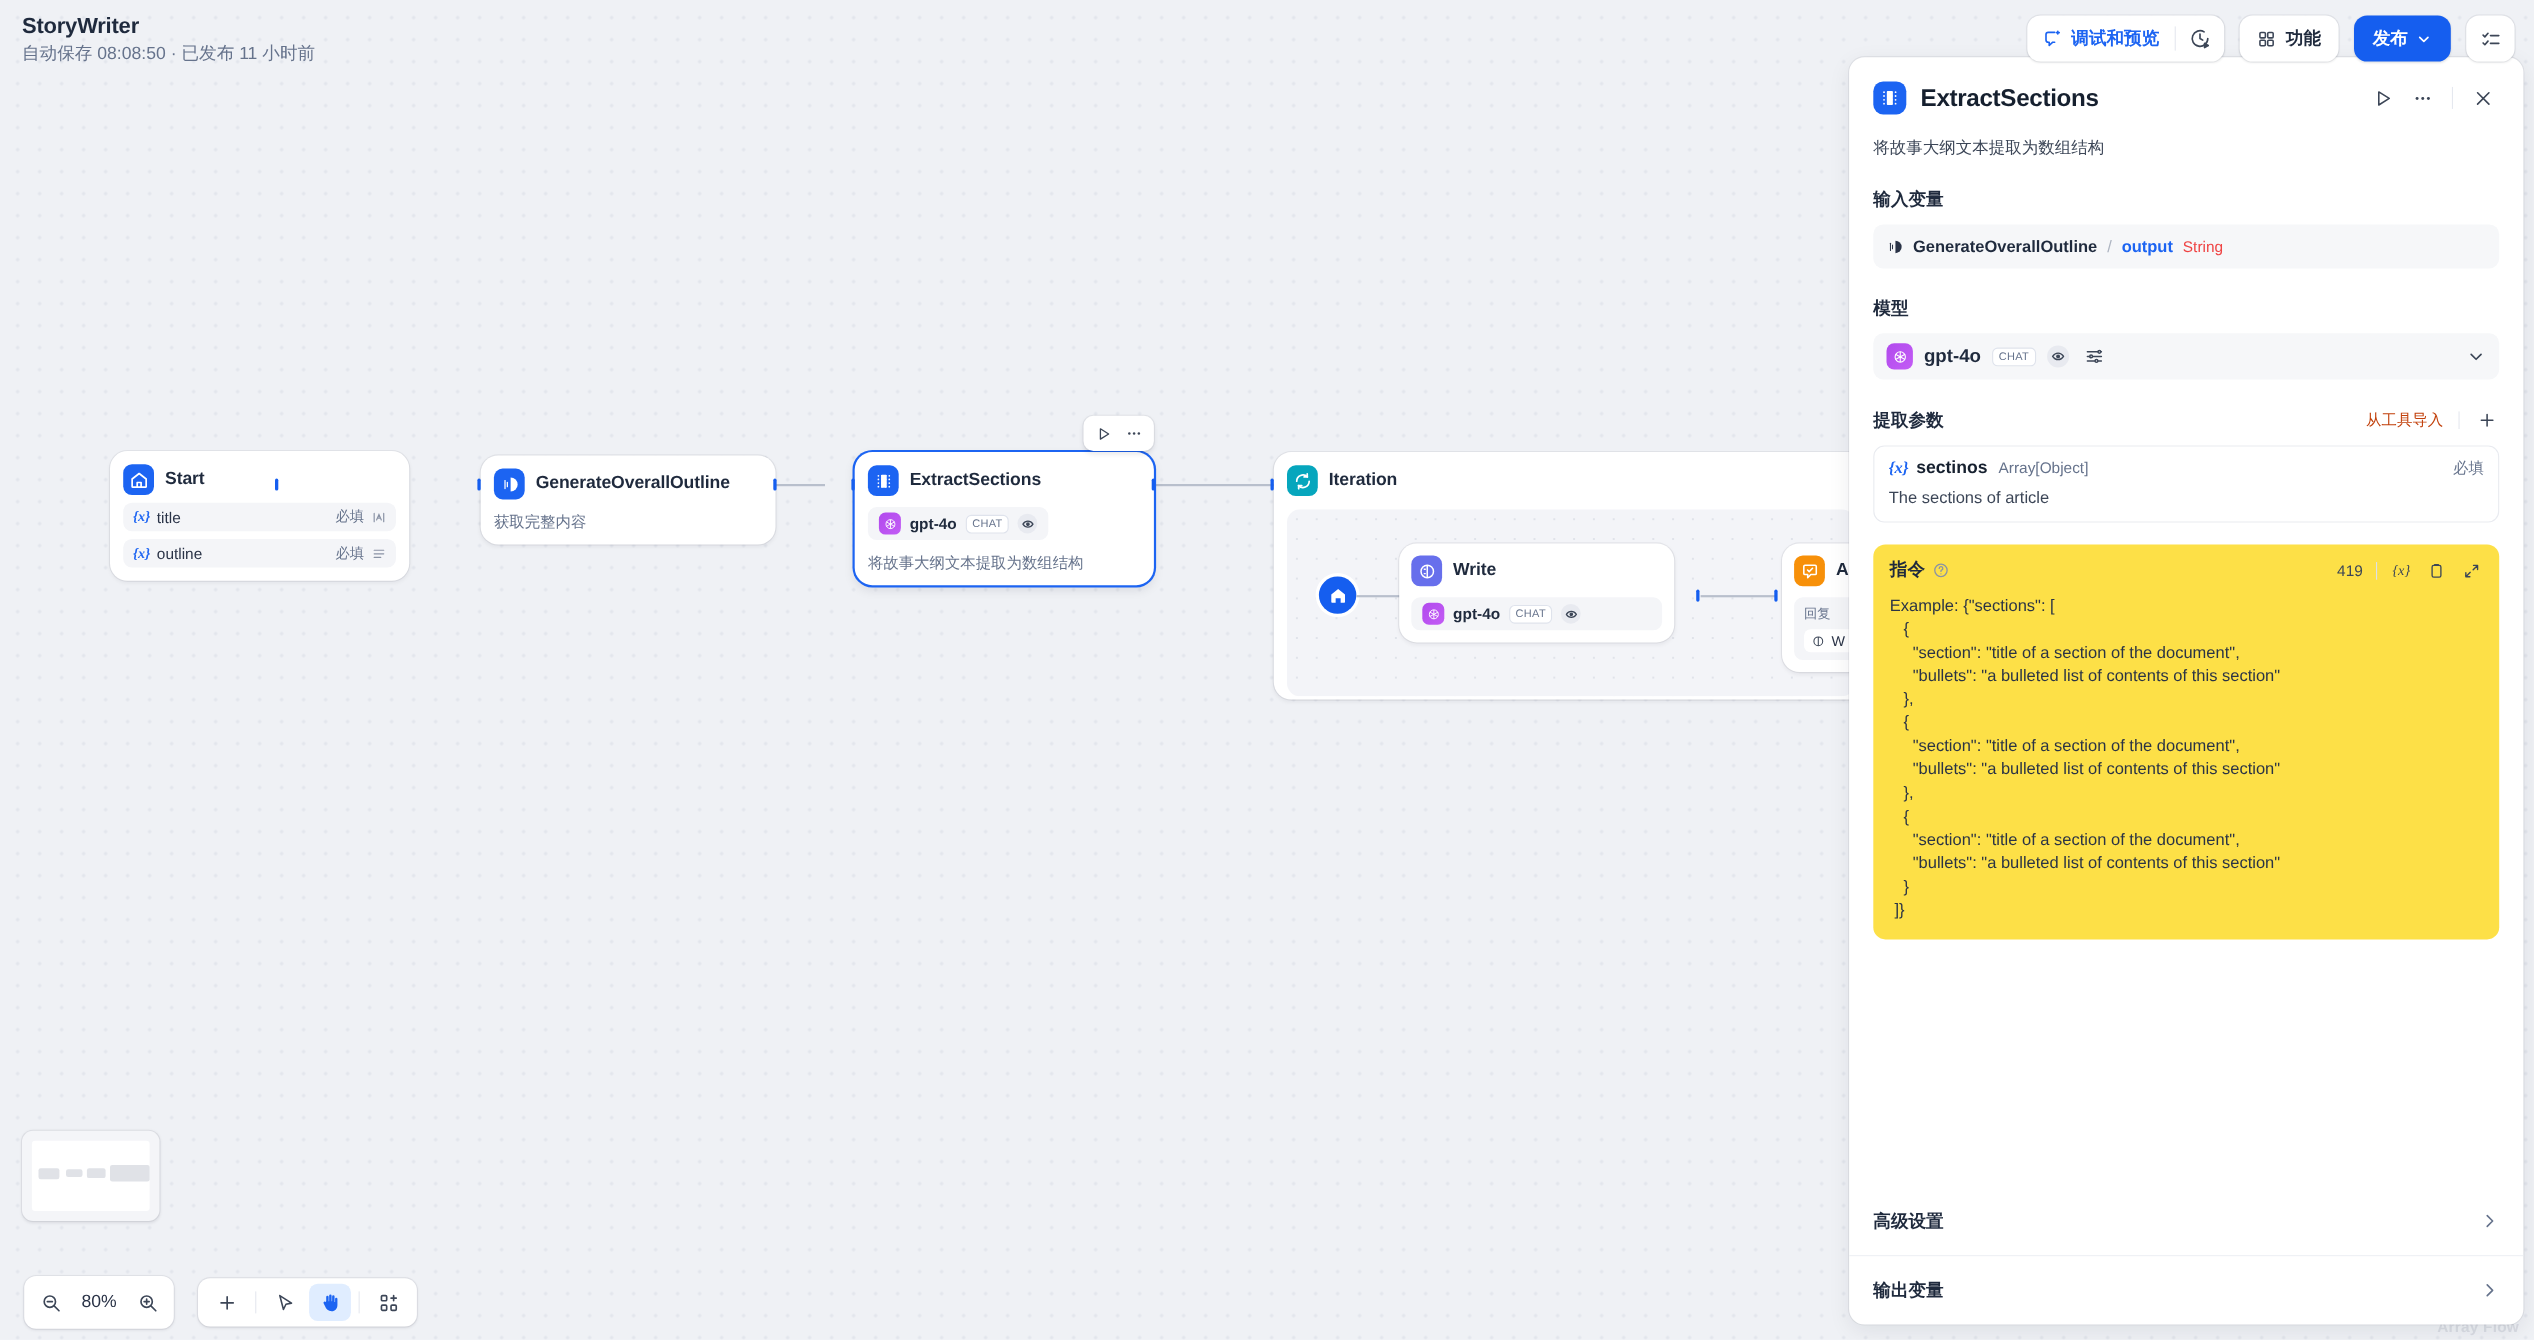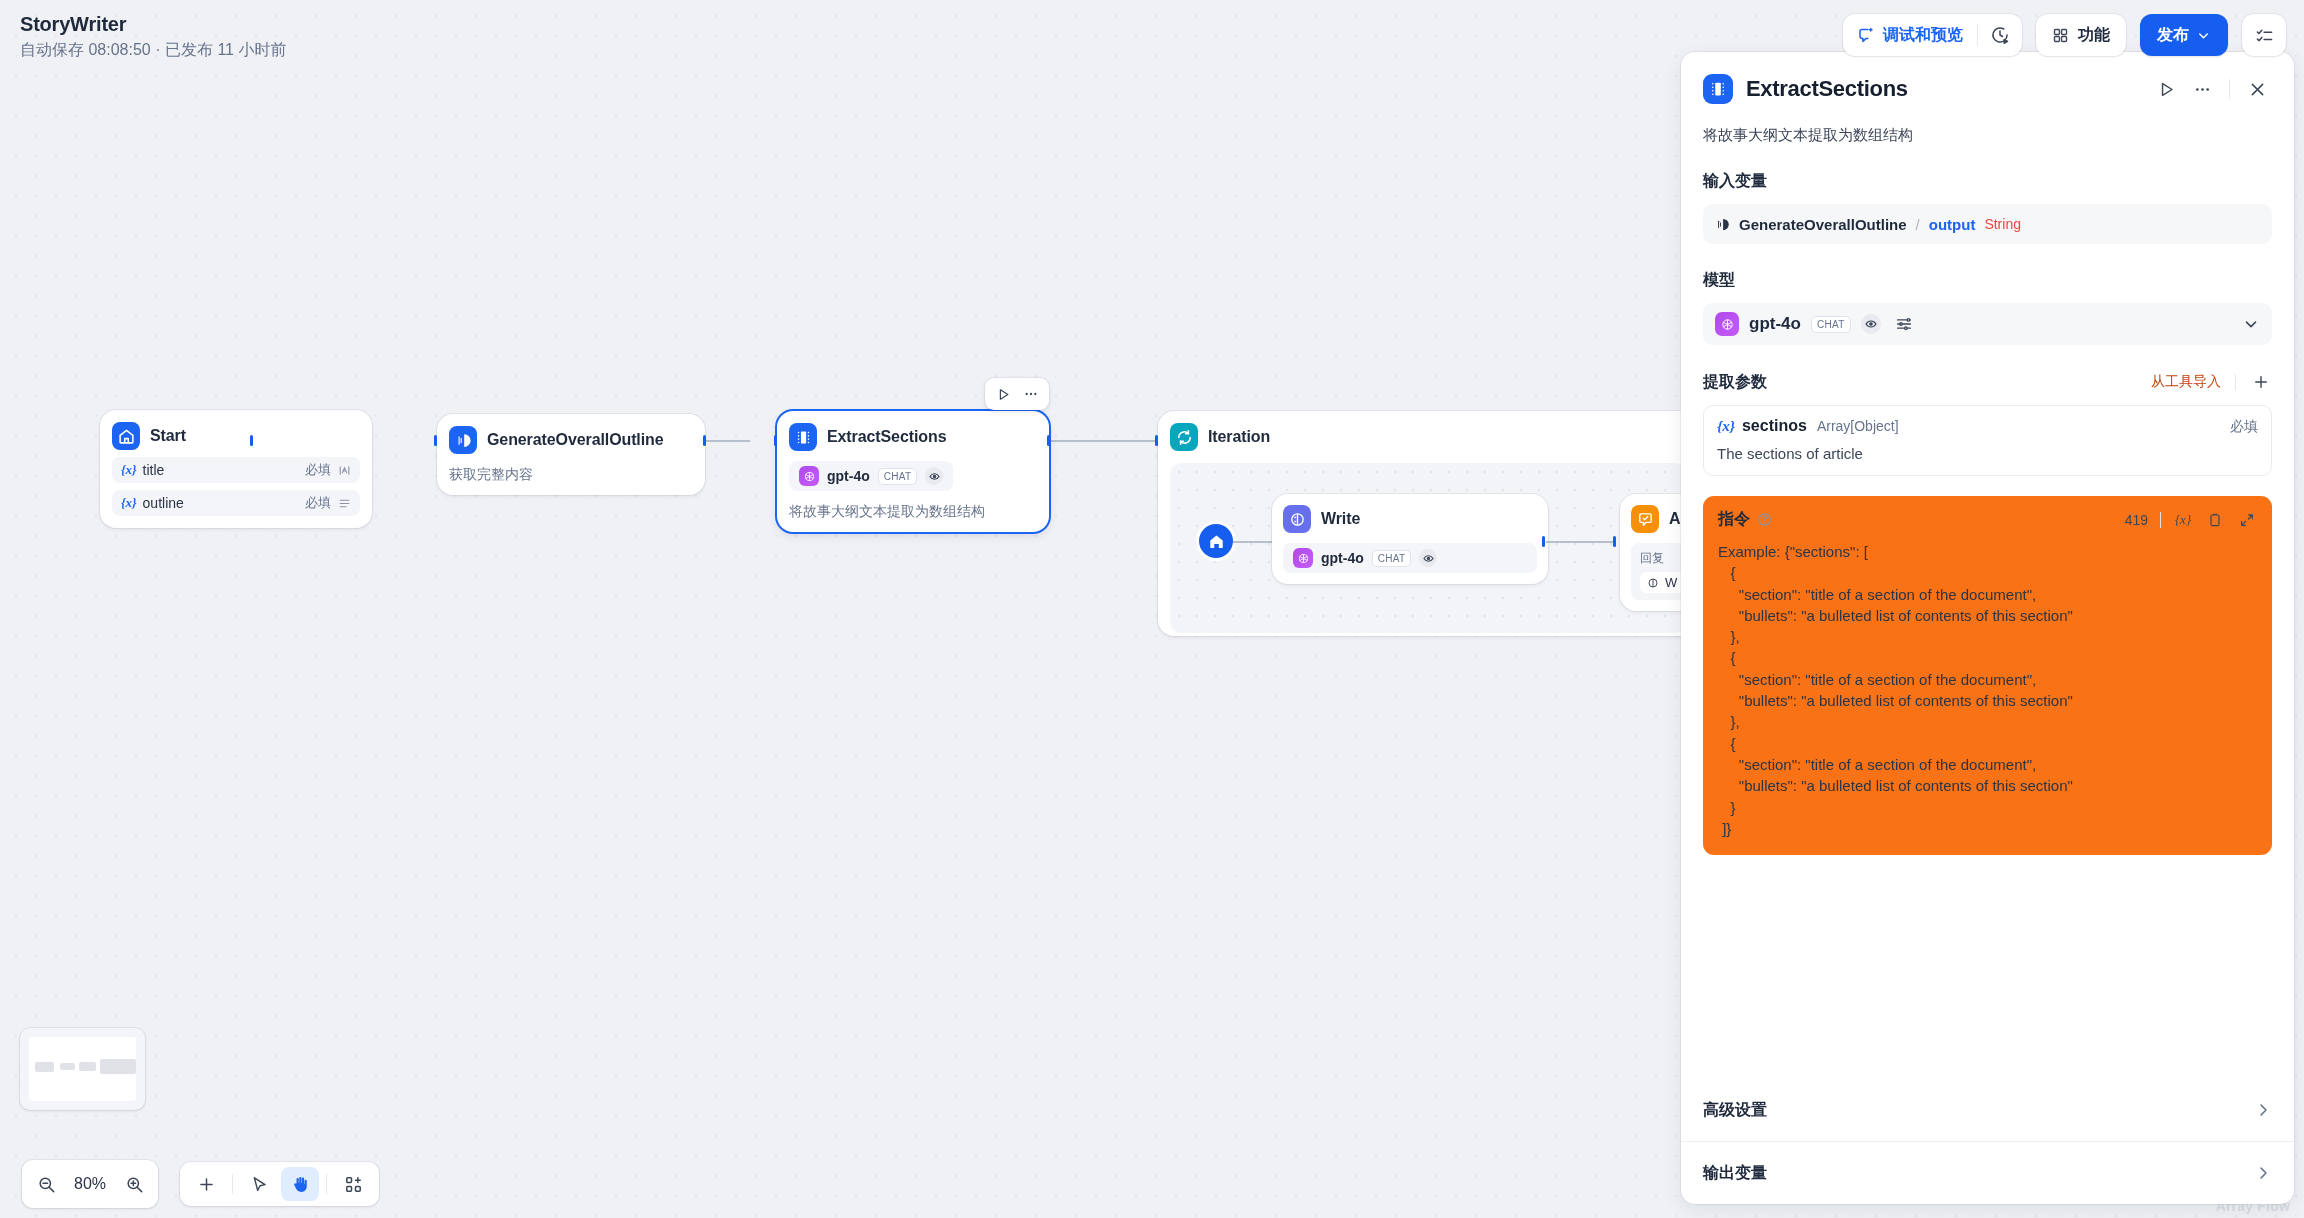--- a/index.html
+++ b/index.html
@@ -251,21 +251,21 @@
     margin-top: 12px; border: 1px solid #e9ebf0; border-radius: 10px;
     padding: 11px 13px 13px 13px;
   }
   .param-row { display: flex; align-items: baseline; }
   .param-name { font-size: 16px; font-weight: bold; color: #16202f; margin-left: 7px; }
   .param-type { font-size: 14px; color: #66738c; margin-left: 10px; }
   .param-req { margin-left: auto; font-size: 14px; color: #66738c; }
   .param-desc { font-size: 15px; color: #3c4657; margin-top: 9px; }
 
   #instr-box {
-    margin-top: 20px; background: #f97316; border-radius: 11px;
+    margin-top: 20px; background: #fde047; border-radius: 11px;
     padding: 13px 15px 16px 15px;
   }
   #instr-head { display: flex; align-items: center; }
   #instr-title { font-size: 16px; font-weight: bold; color: #1f2a3d; }
   #instr-head-right { margin-left: auto; display: flex; align-items: center; gap: 12px; }
   #instr-count { font-size: 14px; color: #3c4657; }
   .instr-vsep { width: 1px; height: 16px; background: #dde0e8; }
   .instr-ic { width: 20px; height: 20px; display:flex;align-items:center;justify-content:center; cursor:pointer; }
   #instr-code {
     margin-top: 11px;
@@ -429,21 +429,21 @@
       </div>
 
       <div id="iteration-inner" style="height:170px;">
         <div class="start-dot" style="left:29px;top:61px;">
           <svg width="17" height="17" viewBox="0 0 24 24" fill="#fff">
             <path d="M3.2 10.6 12 3.4l8.8 7.2V20a1 1 0 0 1-1 1h-4.6v-5.6H8.8V21H4.2a1 1 0 0 1-1-1z"></path>
           </svg>
         </div>
         <div class="edge" style="left:63px;top:78px;width:52px;"></div>
 
-        <div class="node" style="left:102px;top:31px;width:276px;padding:11px;">
+        <div class="node" style="left:102px;top:31px;width:250px;padding:11px;">
           <div class="node-head">
             <div class="node-icon" style="background:#676fec;">
               <svg width="17" height="17" viewBox="0 0 24 24" fill="none" stroke="#fff" stroke-width="1.9">
                 <circle cx="12" cy="12" r="8"></circle>
                   <path d="M12 4v16"></path>
                   <path d="M7.5 9.2h2.6M7.5 14.8h2.6"></path>
               </svg>
             </div>
             <div class="node-title">Write</div>
           </div>

